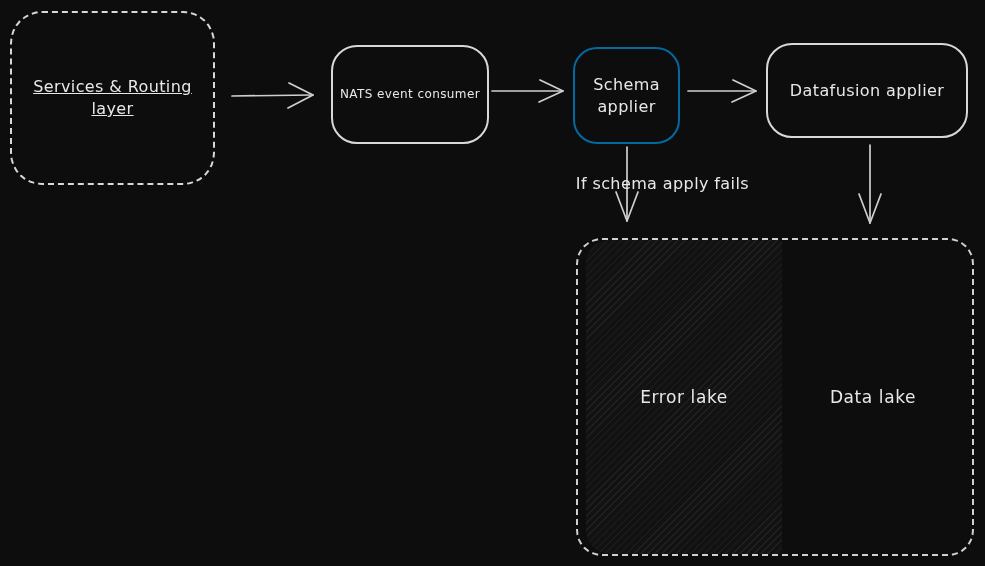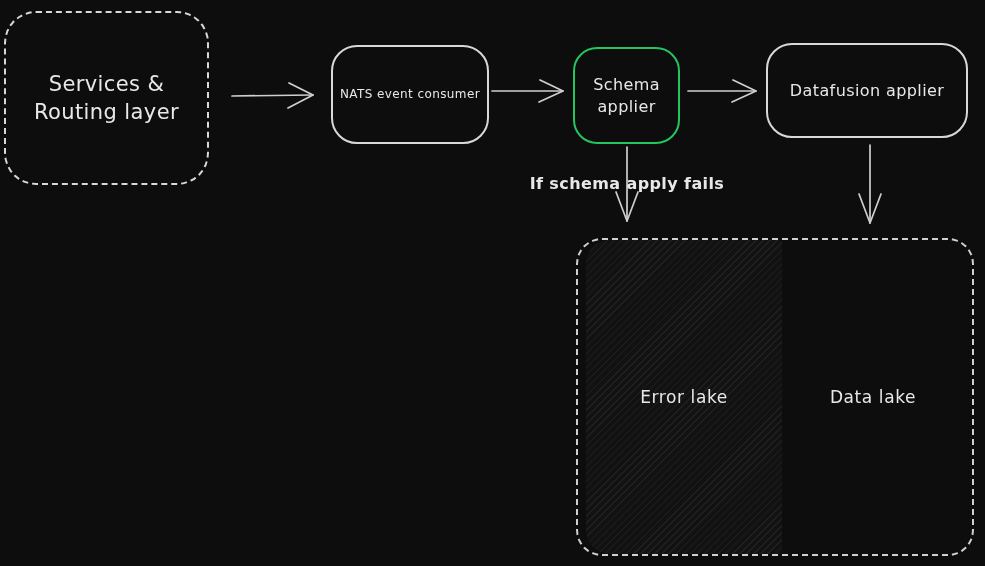--- a/index.html
+++ b/index.html
@@ -29,37 +29,38 @@
     justify-content: center;
     text-align: center;
     box-sizing: border-box;
     letter-spacing: 0.4px;
   }
   .node .label {
     line-height: 1.35;
     white-space: pre-line;
   }
   .node-services {
-    left: 4px; top: 11px;
+    left: 10px; top: 11px;
     width: 205px; height: 174px;
     border: 2px dashed #d8d8d8;
     border-radius: 32px;
-    font-size: 21px;
+    font-size: 16px;
+    text-decoration: underline;
   }
   .node-nats {
     left: 331px; top: 45px;
     width: 158px; height: 99px;
     border: 2px solid #d8d8d8;
     border-radius: 26px;
     font-size: 12px;
   }
   .node-schema {
     left: 573px; top: 47px;
     width: 107px; height: 97px;
-    border: 2px solid #22c55e;
+    border: 2px solid #0369a1;
     border-radius: 24px;
     font-size: 16px;
   }
   .node-datafusion {
     left: 766px; top: 43px;
     width: 202px; height: 95px;
     border: 2px solid #d8d8d8;
     border-radius: 26px;
     font-size: 16px;
   }
@@ -91,27 +92,26 @@
         rgba(255,255,255,0.0) 5px),
       rgba(255,255,255,0.022);
   }
   .lake-data {
     left: 196px;
     right: 0;
     border-radius: 0 24px 24px 0;
   }
   .edge-label {
     position: absolute;
-    left: 521px; top: 174px;
+    left: 537px; top: 174px;
     width: 212px;
-    text-align: center;
+    text-align: right;
     font-size: 16px;
     letter-spacing: 0.4px;
     line-height: 1.3;
-    font-weight: bold;
   }
   svg .stroke {
     stroke: #cfcfcf;
     stroke-width: 1.7;
     fill: none;
     stroke-linecap: round;
     stroke-linejoin: round;
   }
 </style>
 </head>

